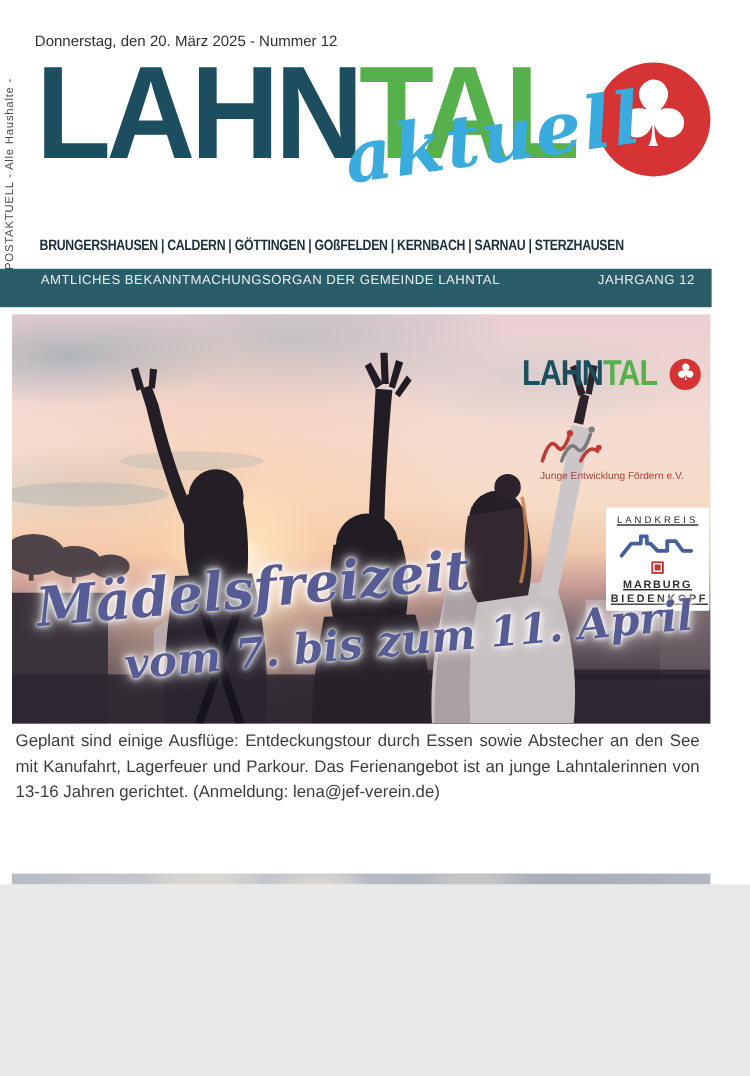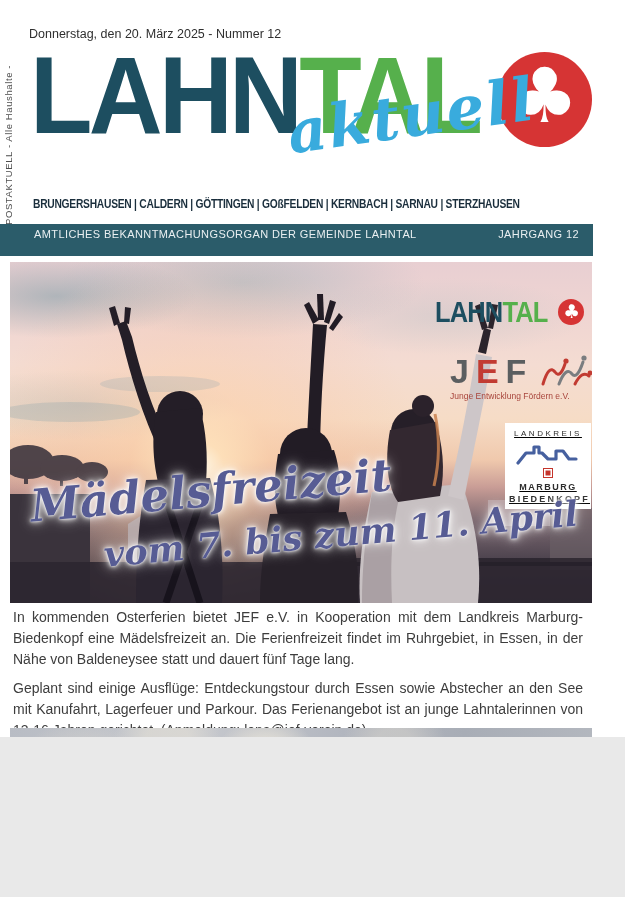--- a/index.html
+++ b/index.html
@@ -177,21 +177,20 @@
 
     <div class="hero-logo">
       <span class="txt"><span class="mh-teal">LAHN</span><span class="mh-green">TAL</span></span>
       <span class="mini-badge">
           <span>♣</span>
         </span>
     </div>
 
     <div class="jef-logo">
       <div class="jef-row">
-        <span class="jef-name"><span class="jef-j">J</span><span class="jef-e">E</span><span class="jef-f">F</span></span>
         <svg width="52" height="38" viewBox="0 0 52 38">
           <path d="M2,34 q6,-20 12,-12 q5,7 10,-8" stroke="#c23b32" stroke-width="3" fill="none" stroke-linecap="round"></path>
           <circle cx="25" cy="11" r="2.6" fill="#c23b32"></circle>
           <path d="M18,34 q7,-18 13,-10 q5,6 11,-12" stroke="#7a7d80" stroke-width="3" fill="none" stroke-linecap="round"></path>
           <circle cx="43" cy="8" r="2.6" fill="#7a7d80"></circle>
           <path d="M34,34 q7,-14 14,-8" stroke="#c23b32" stroke-width="3" fill="none" stroke-linecap="round"></path>
           <circle cx="49" cy="23" r="2.4" fill="#c23b32"></circle>
         </svg>
       </div>
       <div class="jef-tagline">Junge Entwicklung Fördern e.V.</div>
@@ -207,21 +206,20 @@
         <span class="lk-line2">MARBURG</span>
       </div>
       <div class="lk-line3">BIEDENKOPF</div>
     </div>
 
     <div class="overlay-script overlay-line1">Mädelsfreizeit</div>
     <div class="overlay-script overlay-line2">vom 7. bis zum 11. April</div>
   </div>
 
   <div class="article">
-    <p>In kommenden Osterferien bietet JEF e.V. in Kooperation mit dem Landkreis Marburg-Biedenkopf eine Mädelsfreizeit an. Die Ferienfreizeit findet im Ruhrgebiet, in Essen, in der Nähe von Baldeneysee statt und dauert fünf Tage lang.</p>
     <p>Geplant sind einige Ausflüge:  Entdeckungstour durch Essen sowie Abstecher an den See mit Kanufahrt, Lagerfeuer und Parkour. Das Ferienangebot ist an junge Lahntalerinnen von 13-16 Jahren gerichtet. (Anmeldung: lena@jef-verein.de)</p>
   </div>
 
   <div class="footer-img">
     <div class="watermark-circle">
       <span>♣</span>
     </div>
     <svg class="petals" viewBox="0 0 582 147">
       <path d="M168,147 C158,100 182,70 204,58 C216,92 210,126 199,147 Z" fill="#7a5fa8"></path>
       <path d="M178,147 C172,108 188,82 202,70 C208,100 202,128 195,147 Z" fill="#5c4a92" opacity=".8"></path>

